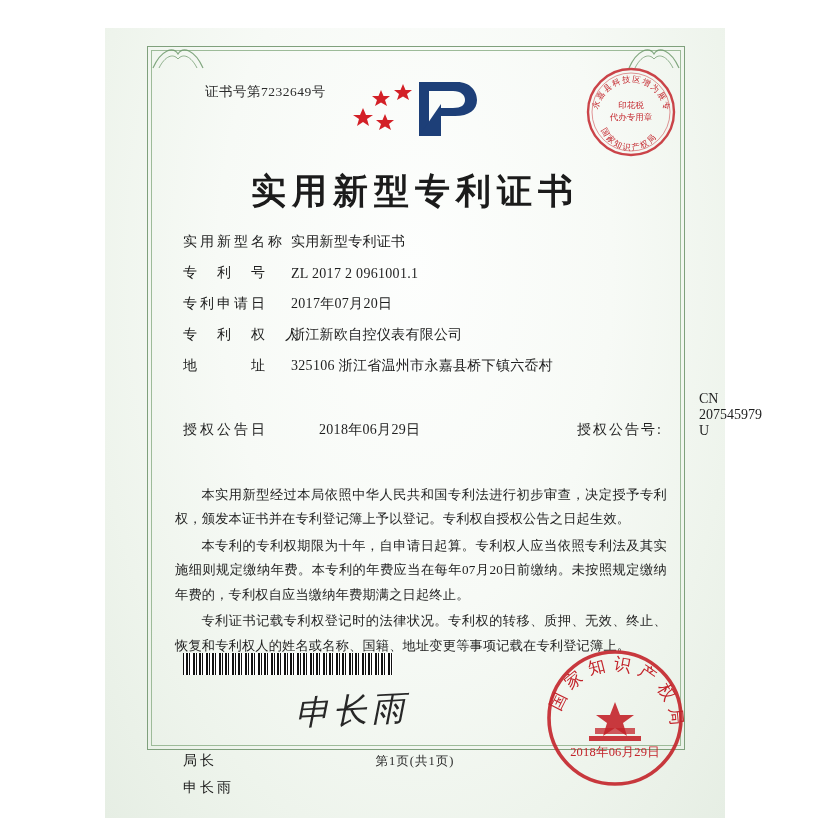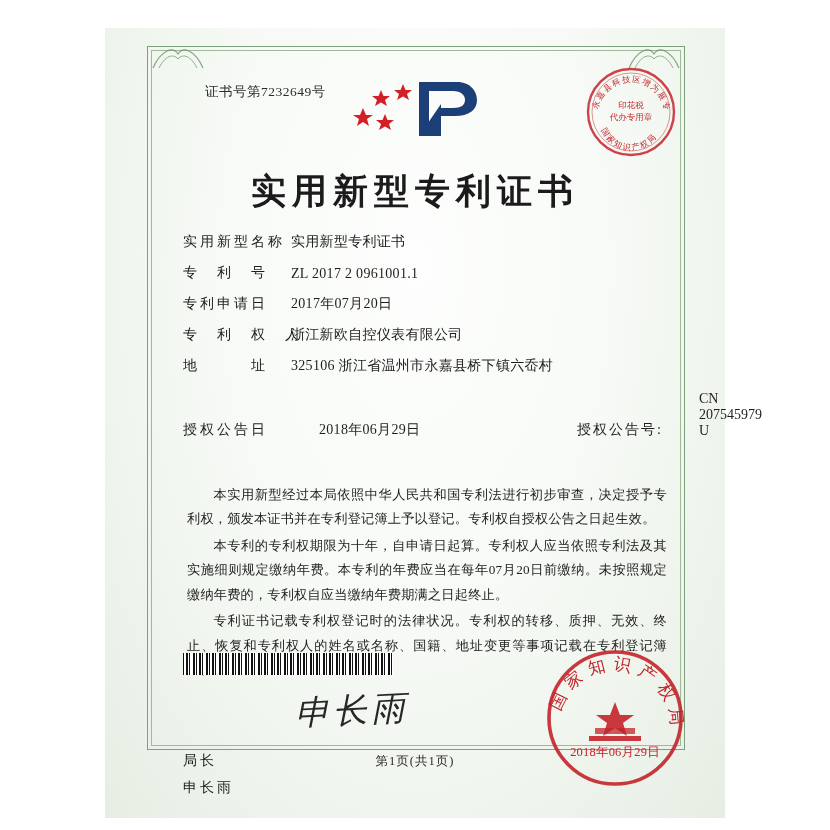--- a/index.html
+++ b/index.html
@@ -126,21 +126,21 @@
   .f-label2 {
     flex: 0 0 auto;
     letter-spacing: 2px;
     margin-right: 8px;
     white-space: nowrap;
   }
   .f-value2 { flex: 1 1 auto; }
 
   .body-text {
     position: absolute;
-    left: 82px;
+    left: 70px;
     right: 58px;
     top: 455px;
     font-size: 13.2px;
     line-height: 1.85;
     color: #1f1f1f;
     text-align: justify;
   }
   .body-text p {
     margin: 0 0 2px 0;
     text-indent: 2em;

